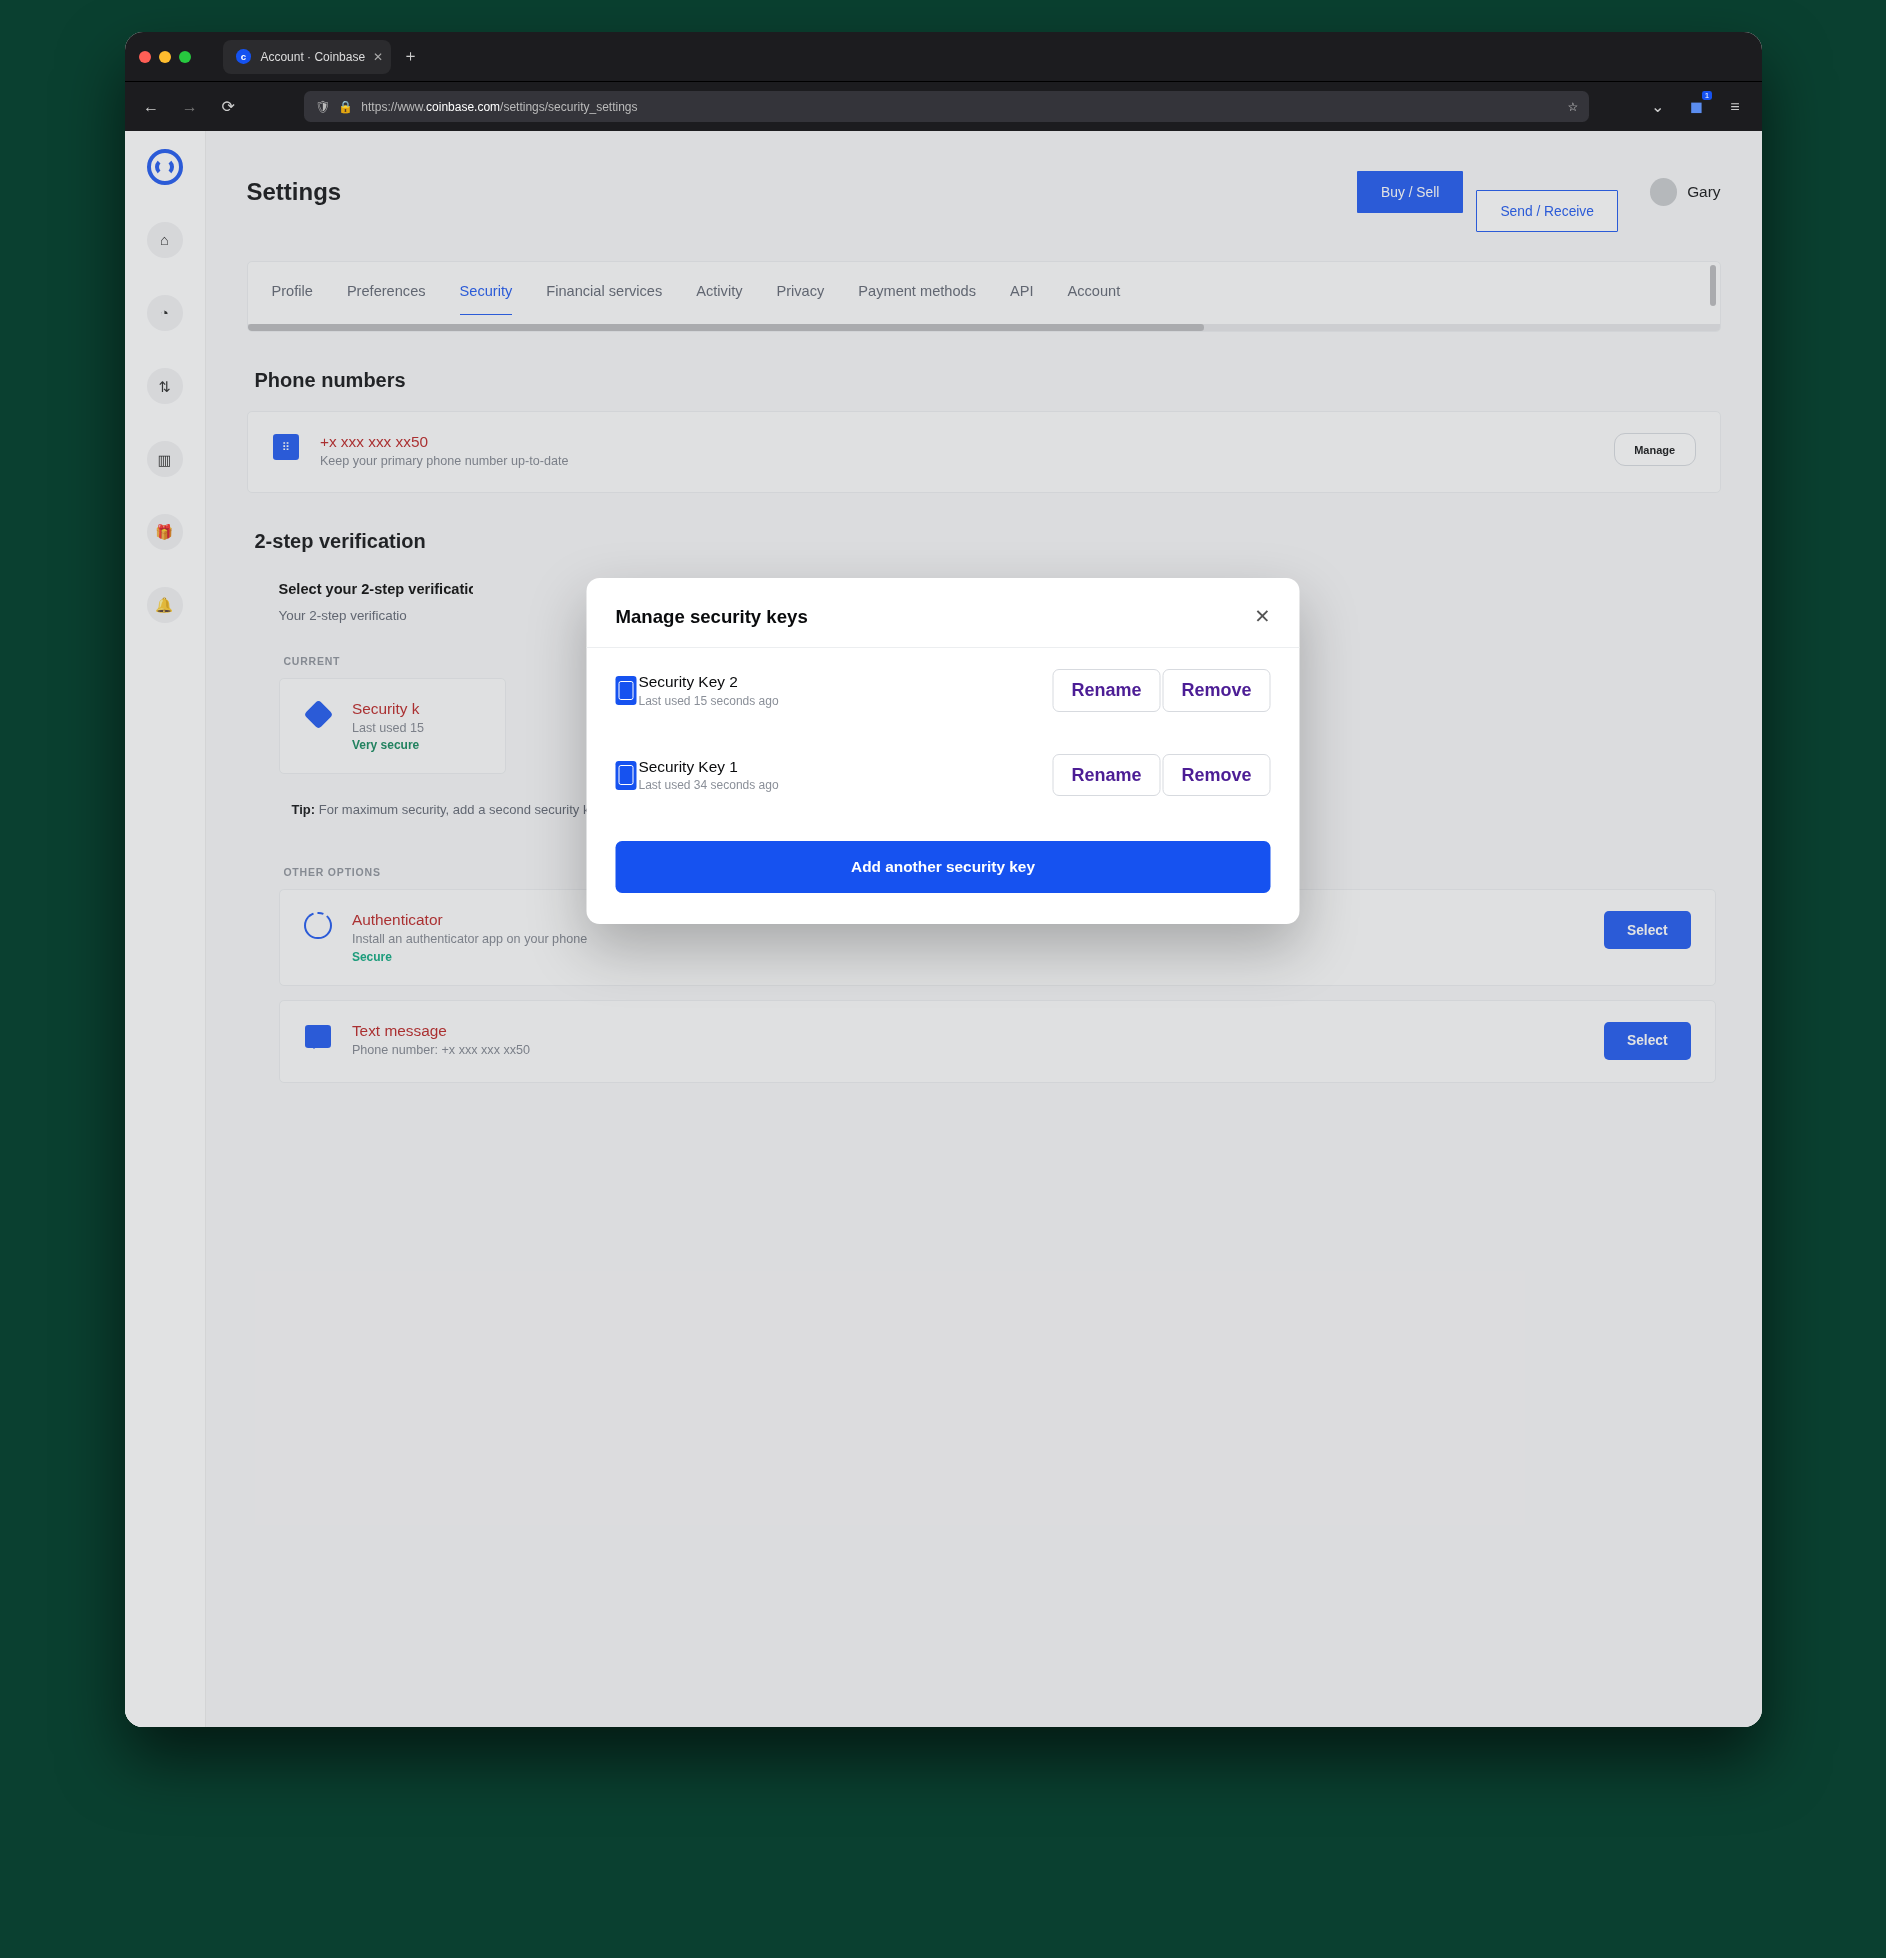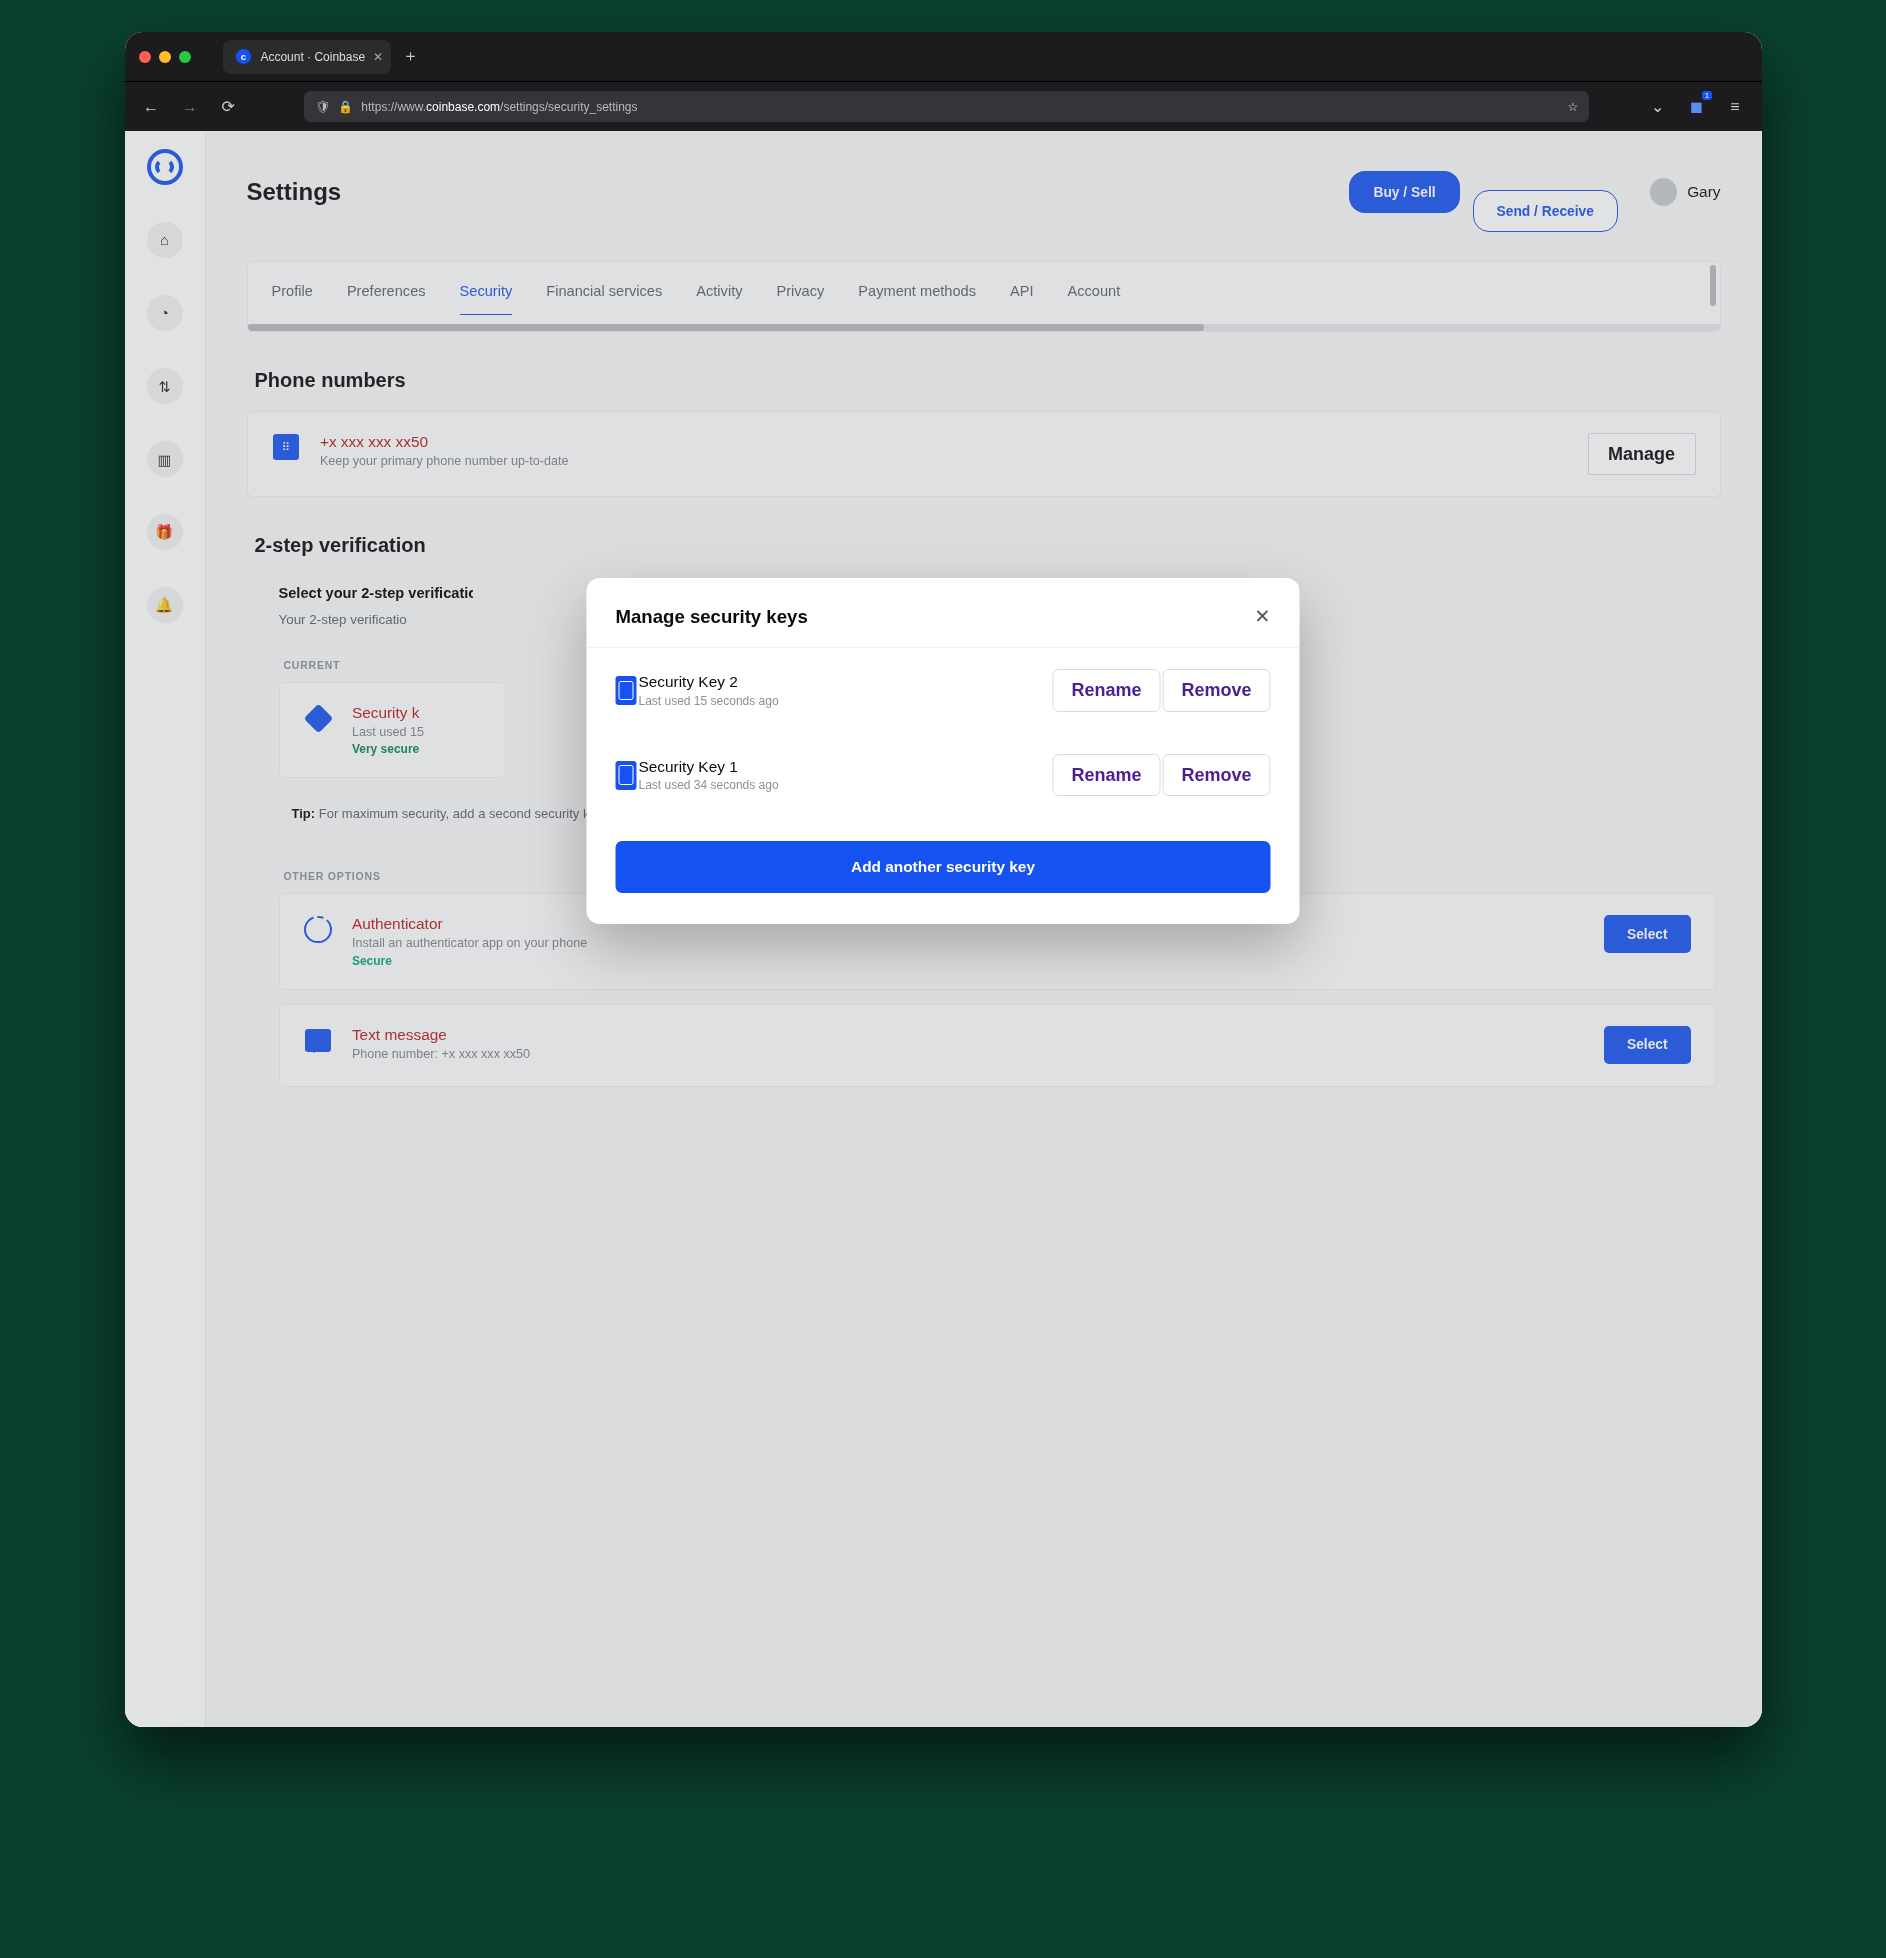--- a/index.html
+++ b/index.html
@@ -61,21 +61,21 @@
     border-right:0.8px solid #eee;
   }
   .logo{width:36px;height:36px;border-radius:50%;border:4.9px solid #1652f0;position:relative;}
   .logo::after{content:"";position:absolute;inset:4.9px;border-radius:50%;border:4px solid #1652f0;border-top-color:transparent;border-bottom-color:transparent;}
   .rail-item{width:36px;height:36px;border-radius:50%;background:#f1f1f3;display:flex;align-items:center;justify-content:center;color:#222;font-size:14.6px;}
 
   .main{position:absolute;left:81px;right:0;top:0;bottom:0;padding:21px 41px 32px 41px;}
   .hdr{display:flex;align-items:center;margin-bottom:29px;}
   .hdr h1{font-size:24px;font-weight:700;color:#0a0b0d;}
   .hdr-spacer{flex:1;}
-  .btn{display:inline-flex;align-items:center;justify-content:center;height:42px;padding:0 23px;border-radius:16px;font-size:13.8px;font-weight:700;cursor:pointer;border:0.8px solid transparent;}
+  .btn{display:inline-flex;align-items:center;justify-content:center;height:42px;padding:0 23px;border-radius:1px;font-size:13.8px;font-weight:400;cursor:pointer;border:0.8px solid transparent;}
   .btn.primary{background:#1652f0;color:#fff;}
   .btn.outline{background:#fff;color:#1652f0;border-color:#1652f0;margin-left:13px;margin-top:38px;}
   .user{display:flex;align-items:center;gap:9.7px;margin-left:32px;font-size:15.4px;color:#0a0b0d;font-weight:500;}
   .avatar{width:27.5px;height:27.5px;border-radius:50%;background:#c7c9cc;}
 
   .panel{background:#fdfdfd;border:0.8px solid #eceef0;border-radius:4.9px;}
   .tabs-wrap{padding:0;overflow:hidden;position:relative;}
   .tabs{display:flex;gap:34px;padding:21px 24px 16px 24px;font-size:14.6px;}
   .tabitem{color:#5b616e;cursor:pointer;white-space:nowrap;padding-bottom:14.6px;}
   .tabitem.active{color:#1652f0;border-bottom:1.6px solid #1652f0;}
@@ -87,21 +87,21 @@
   .section{margin-top:37px;}
   .section h2{font-size:20px;font-weight:700;color:#0a0b0d;margin-bottom:19.4px;padding-left:8px;}
   .card{background:#fdfdfd;border:0.8px solid #eceef0;border-radius:4.9px;padding:21px 24px;display:flex;align-items:flex-start;gap:19.4px;}
   .card .icn{width:29px;height:29px;display:flex;align-items:center;justify-content:center;font-size:21px;}
   .card .body{flex:1;}
   .card .title{font-size:15.4px;font-weight:500;color:#b91c1c;margin-bottom:3.2px;}
   .card .sub{font-size:12.6px;color:#7d828c;margin-bottom:3.2px;}
   .card .status{font-size:12px;font-weight:600;}
   .status.green{color:#05a67b;}
   .status.green2{color:#0b8457;}
-  .card .action-btn{border:0.8px solid #d7dadf;background:#fff;border-radius:2px;padding:9.7px 19.4px;font-size:18px;font-weight:600;color:#0a0b0d;cursor:pointer;}
+  .card .action-btn{border:0.8px solid #d7dadf;background:#fff;border-radius:11px;padding:9.7px 19.4px;font-size:11px;font-weight:600;color:#0a0b0d;cursor:pointer;}
   .subhdr{font-size:10.5px;letter-spacing:0.8px;color:#8a8f98;font-weight:600;margin:32px 0 11.3px 4.9px;}
   .intro-title{font-size:14.6px;font-weight:700;margin-bottom:8px;}
   .intro-sub{font-size:13.4px;color:#5b616e;margin-bottom:23px;}
   .tip{font-size:13px;color:#5b616e;margin:27.5px 0 8px 13px;}
   .tip b{color:#0a0b0d;font-weight:700;}
 
   
   .overlay{position:absolute;inset:0;background:rgba(120,122,128,0.22);}
   .modal{
     position:absolute;left:50%;top:28%;transform:translate(-50%,0);

